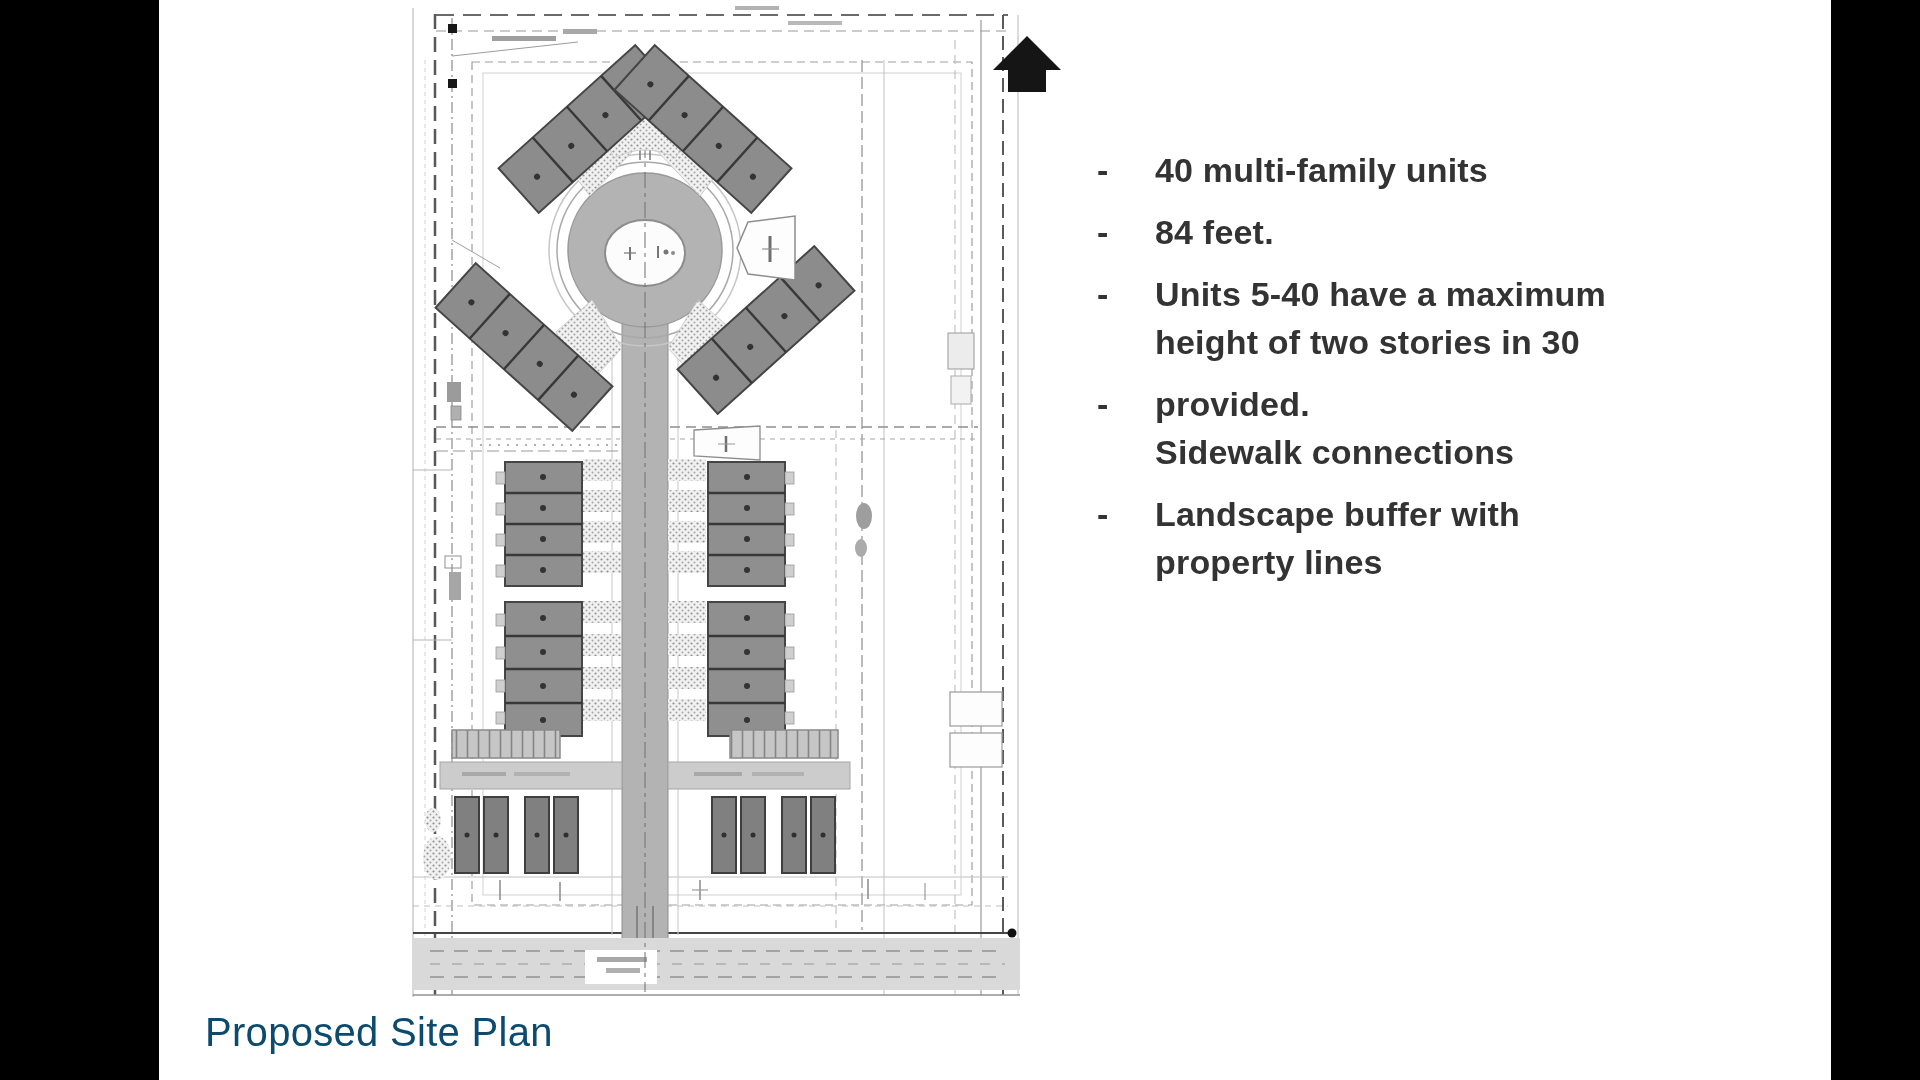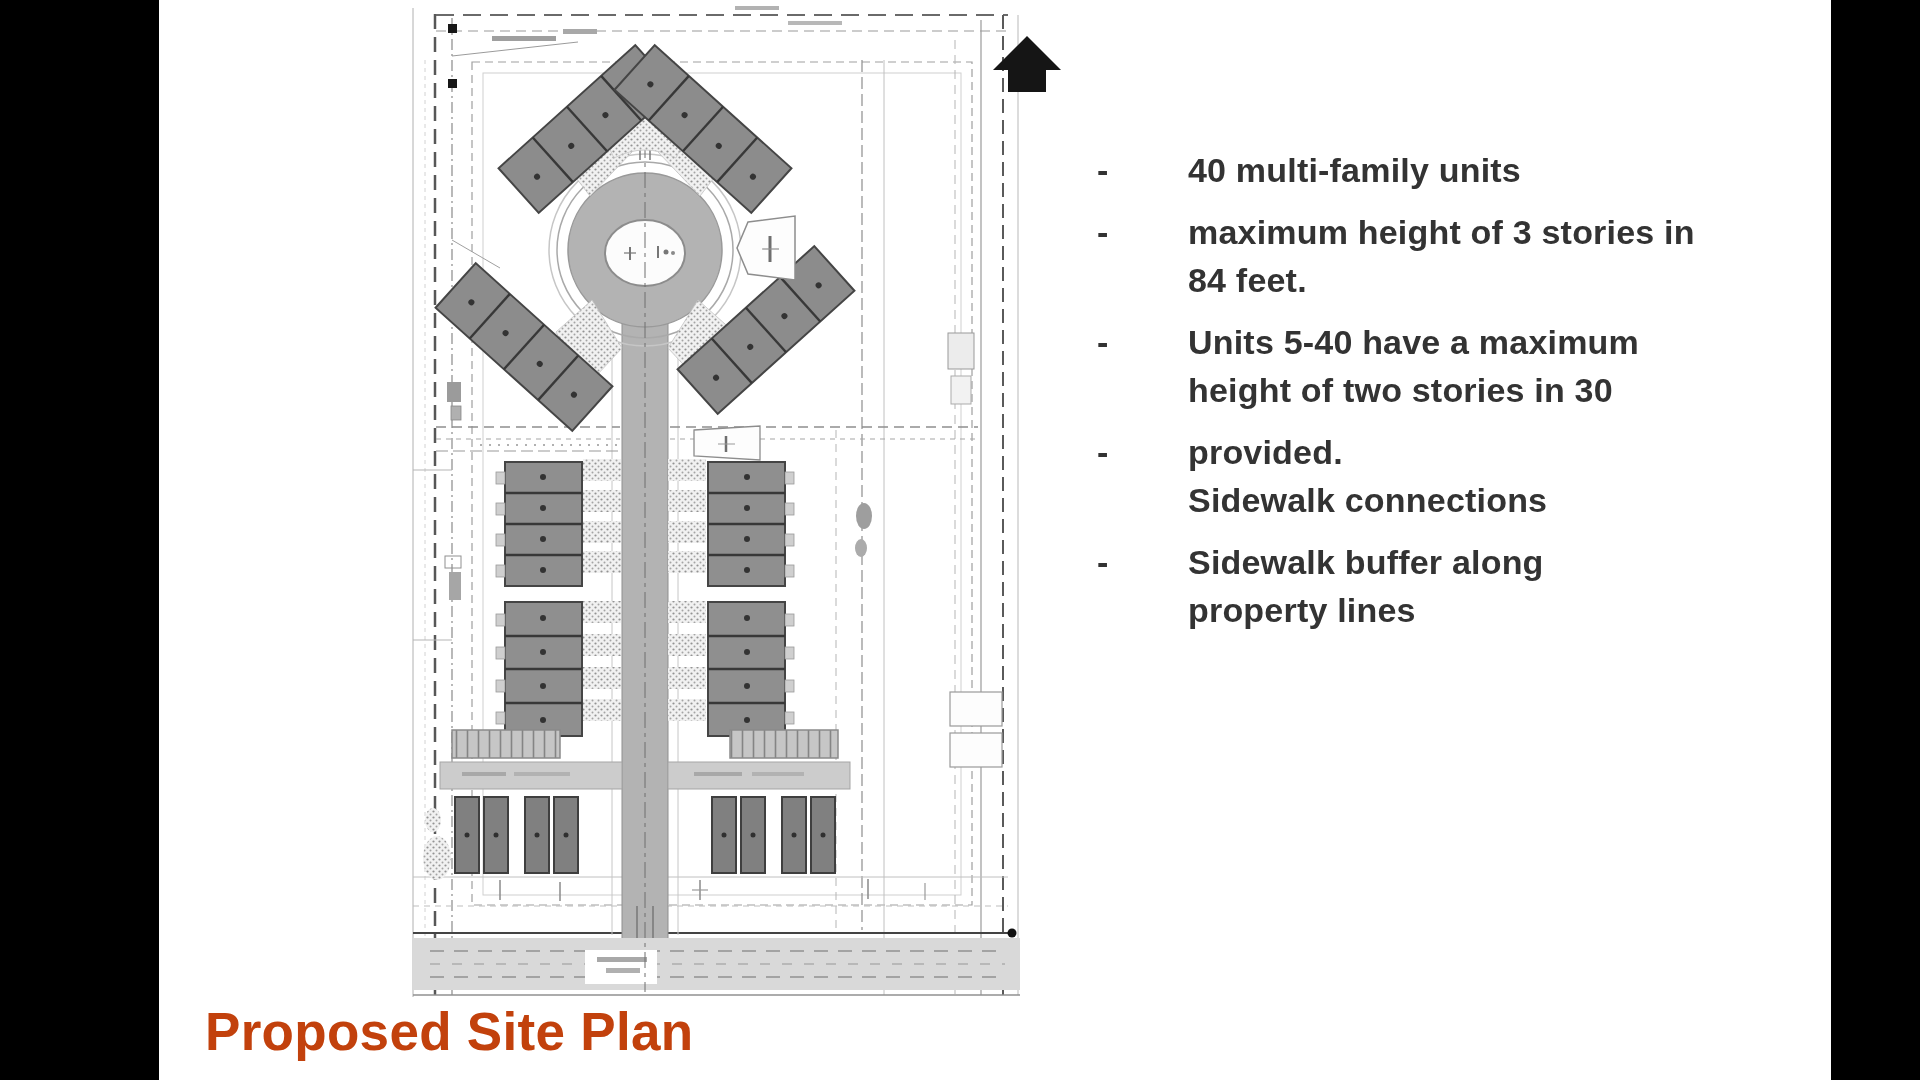--- a/index.html
+++ b/index.html
@@ -11,22 +11,22 @@
   html,body{width:1920px;height:1080px;overflow:hidden;background:var(--letterbox);}
   body{font-family:"Liberation Sans", sans-serif;position:relative;}
   .letterbox{position:absolute;top:0;height:1080px;background:var(--letterbox);}
   .letterbox.left{left:0;width:159px;}
   .letterbox.right{left:1831px;width:89px;}
   .slide{position:absolute;left:159px;top:0;width:1672px;height:1080px;background:var(--slide-bg);}
   .plan-wrap{position:absolute;left:236px;top:0;width:680px;height:1005px;}
   .bullets{position:absolute;left:938px;top:146px;width:730px;color:var(--text);}
   .bullet{display:flex;margin-bottom:14px;font-size:34px;line-height:48px;font-weight:700;letter-spacing:.2px;}
   .bullet .dash{width:58px;flex:0 0 58px;}
-  .bullet .lines{flex:1;margin-left:33px;}
-  .caption{position:absolute;left:46px;top:1008px;font-size:53px;line-height:48px;font-weight:700;color:#c2410c;letter-spacing:.3px;}
+  .bullet .lines{flex:1;}
+  .caption{position:absolute;left:46px;top:1008px;font-size:40px;line-height:48px;font-weight:400;color:#0c4a6e;letter-spacing:.3px;}
 </style>
 </head>
 <body>
 
 <div class="letterbox left"></div>
 <div class="letterbox right"></div>
 
 <div class="slide">
 
   <div class="plan-wrap">
@@ -317,41 +317,40 @@
   <div class="bullets">
       <div class="bullet">
         <span class="dash">-</span>
         <div class="lines">
           <div>40 multi-family units</div>
         </div>
       </div>
       <div class="bullet">
         <span class="dash">-</span>
         <div class="lines">
-          <div>maximum height of 3 stories in</div>
           <div>84 feet.</div>
         </div>
       </div>
       <div class="bullet">
         <span class="dash">-</span>
         <div class="lines">
           <div>Units 5-40 have a maximum</div>
           <div>height of two stories in 30</div>
         </div>
       </div>
       <div class="bullet">
         <span class="dash">-</span>
         <div class="lines">
           <div>provided.</div>
           <div>Sidewalk connections</div>
         </div>
       </div>
       <div class="bullet">
         <span class="dash">-</span>
         <div class="lines">
-          <div>Sidewalk buffer along</div>
+          <div>Landscape buffer with</div>
           <div>property lines</div>
         </div>
       </div>
     </div>
 
   <div class="caption">Proposed Site Plan</div>
 </div>
 
 </body></html>

